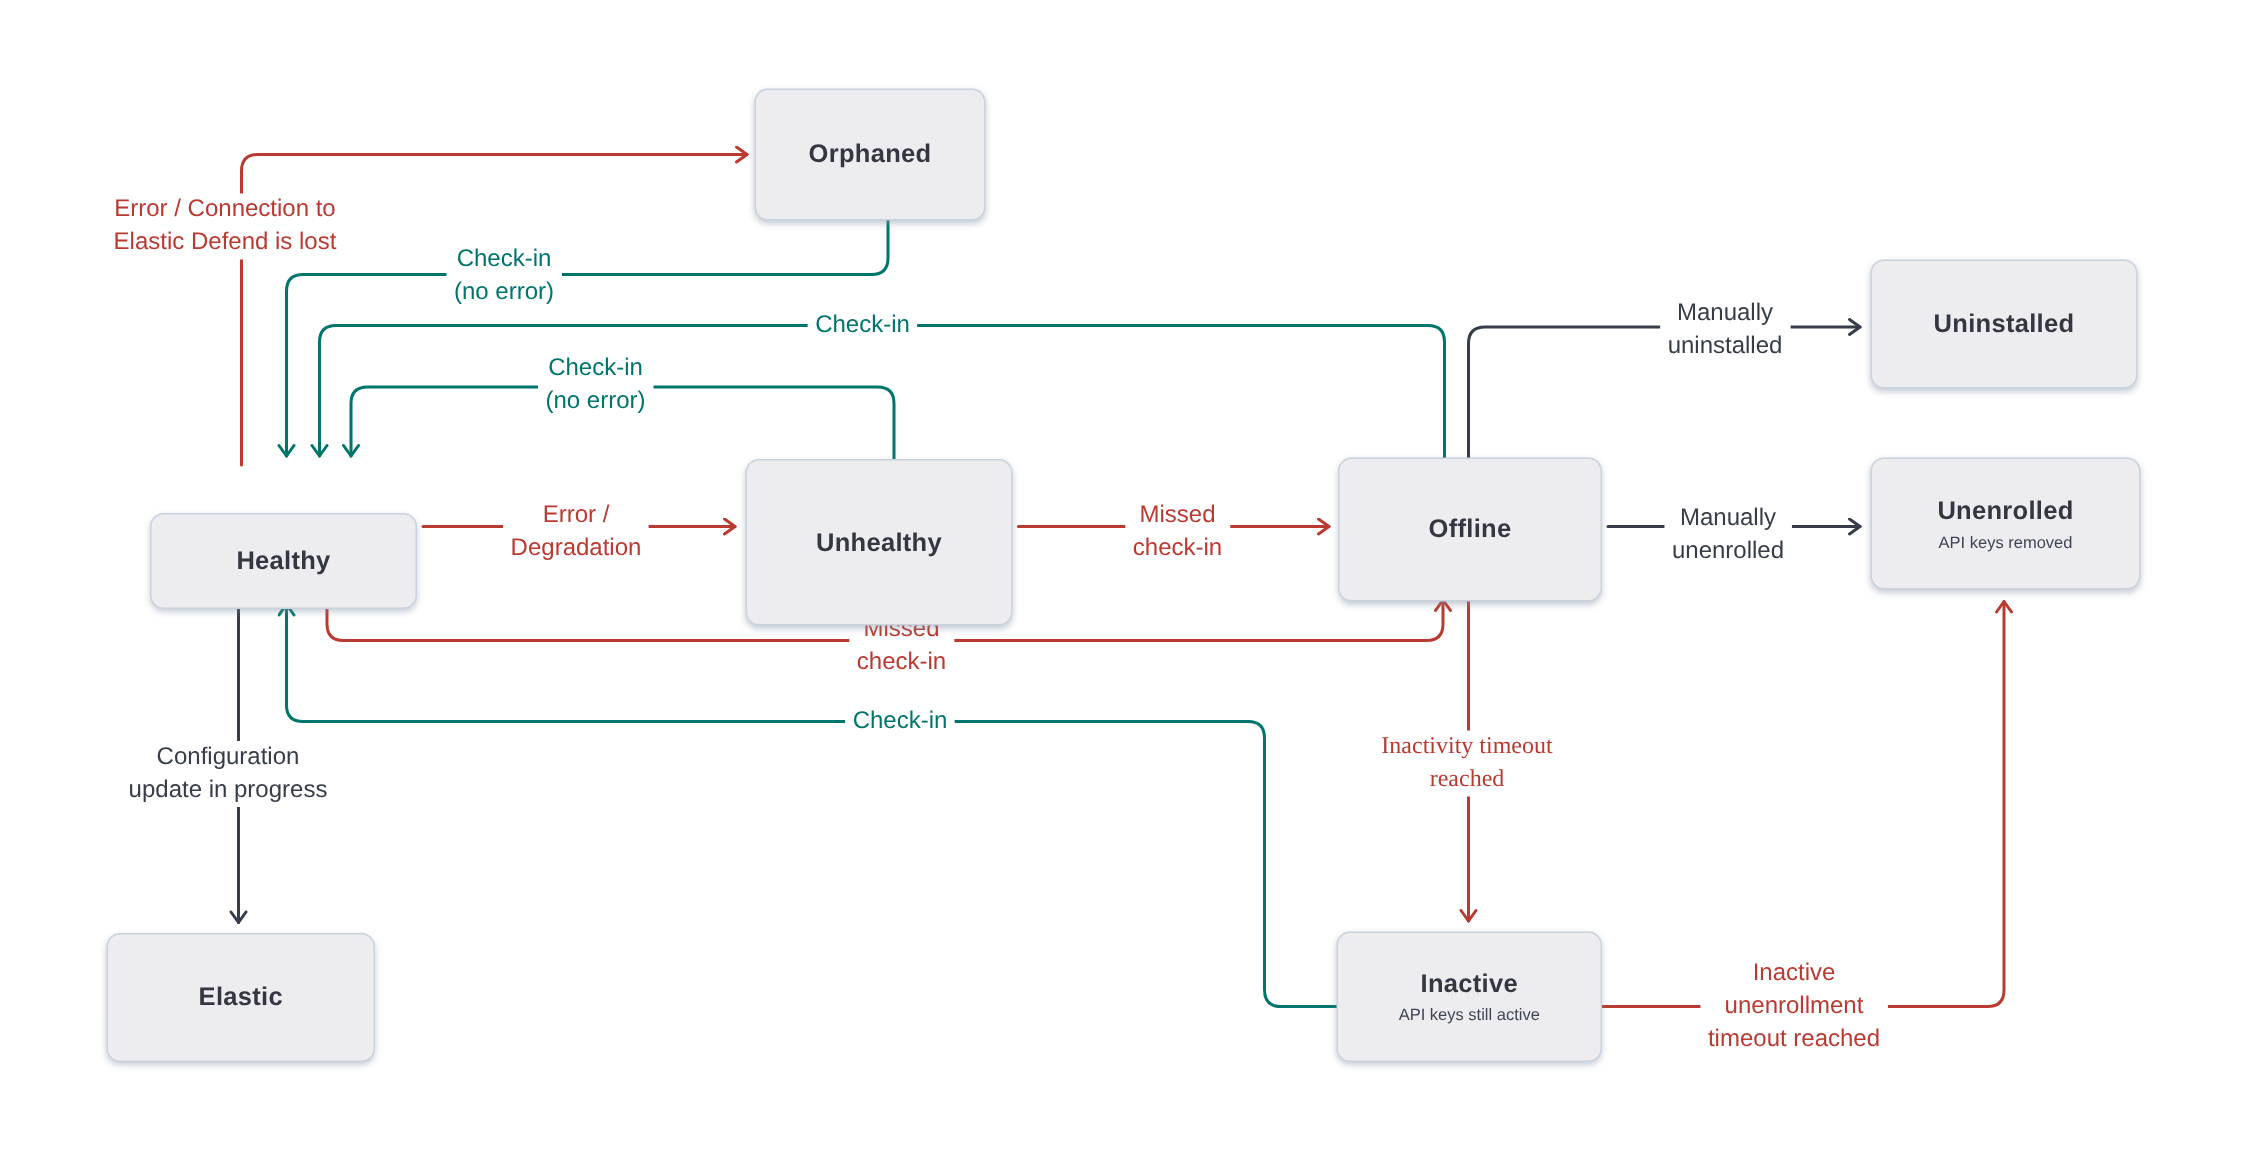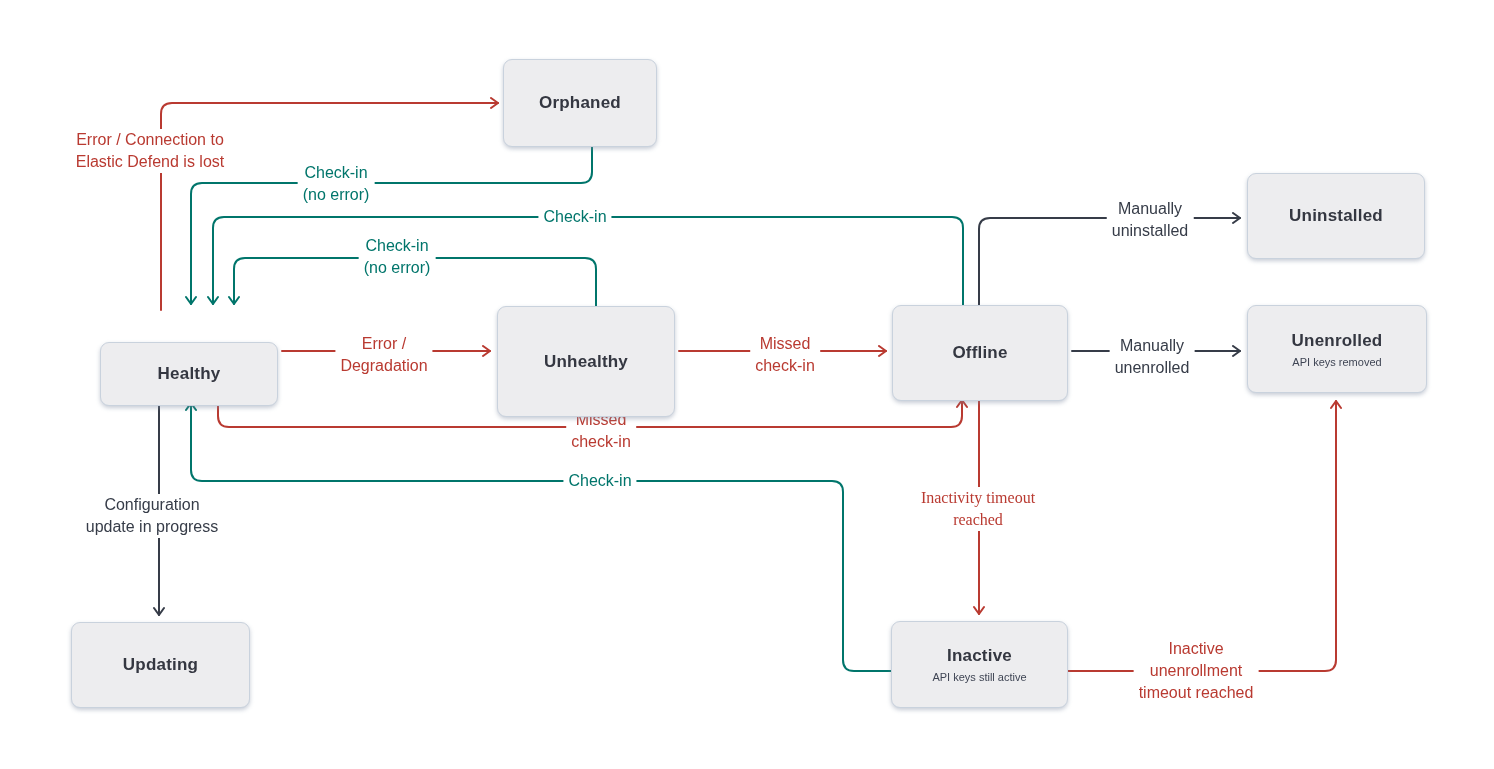--- a/index.html
+++ b/index.html
@@ -112,20 +112,20 @@
         <div class="node-title" style="color: rgb(52, 55, 65);">Unhealthy</div>
       </div>
       <div class="node" style="left: 892px; top: 305px; width: 176px; height: 96px; background: rgb(237, 237, 239); border-color: rgb(201, 210, 221);">
         <div class="node-title" style="color: rgb(52, 55, 65);">Offline</div>
       </div>
       <div class="node" style="left: 1247px; top: 305px; width: 180px; height: 88px; background: rgb(237, 237, 239); border-color: rgb(201, 210, 221);">
         <div class="node-title" style="color: rgb(52, 55, 65);">Unenrolled</div>
         <div class="node-sub" style="color: rgb(63, 69, 84);">API keys removed</div>
       </div>
       <div class="node" style="left: 71px; top: 622px; width: 179px; height: 86px; background: rgb(237, 237, 239); border-color: rgb(201, 210, 221);">
-        <div class="node-title" style="color: rgb(52, 55, 65);">Updating</div>
+        <div class="node-title" style="color: rgb(52, 55, 65);">Elastic</div>
       </div>
       <div class="node" style="left: 891px; top: 621px; width: 177px; height: 87px; background: rgb(237, 237, 239); border-color: rgb(201, 210, 221);">
         <div class="node-title" style="color: rgb(52, 55, 65);">Inactive</div>
         <div class="node-sub" style="color: rgb(63, 69, 84);">API keys still active</div>
       </div>
     </div>
 </div>
 
 </body></html>

